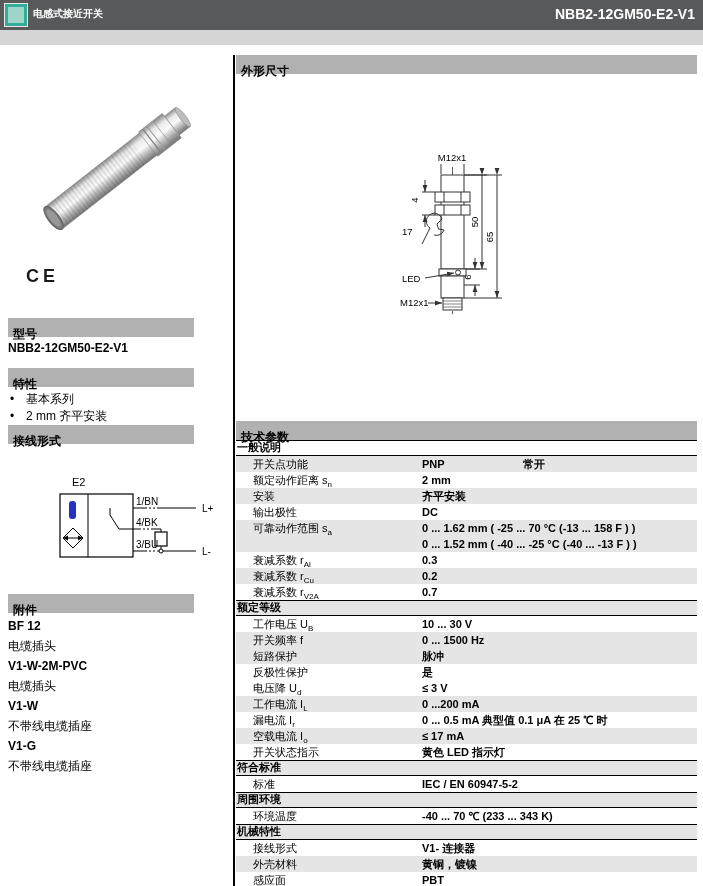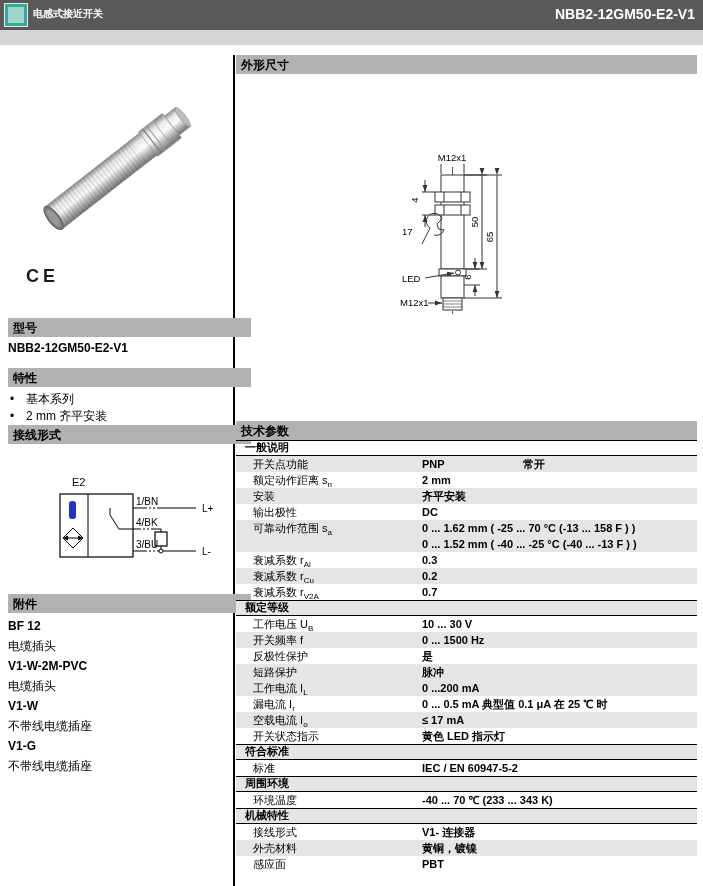--- a/index.html
+++ b/index.html
@@ -7,39 +7,39 @@
         font-family:"Liberation Sans", sans-serif;color:#000;}
   
   .topbar{position:absolute;left:0;top:0;width:703px;height:30px;background:#58595b;}
   .brand-square{position:absolute;left:5px;top:4px;width:16px;height:16px;background:#9ed7ca;
         border:3px solid #35ac97;outline:1px solid #e8e8e8;}
   .topbar-title{position:absolute;left:33px;top:7px;font-size:10px;font-weight:bold;color:#fff;}
   .topbar-product{position:absolute;right:8px;top:6px;font-size:14px;font-weight:bold;color:#fff;}
   .substrip{position:absolute;left:0;top:30px;width:703px;height:15px;background:#d5d5d5;}
   
   .secbar{position:absolute;background:#b1b1b1;height:19px;box-sizing:border-box;
-        padding:2px 0 0 5px;font-size:12px;font-weight:bold;color:#000;}
-  .secbar.left{left:8px;width:243px;}
+        padding:8px 0 0 5px;font-size:12px;font-weight:bold;color:#000;}
+  .secbar.left{left:8px;width:186px;}
   .secbar.right{left:236px;width:461px;}
   
   .divider{position:absolute;left:233px;top:55px;width:2px;height:831px;background:#000;}
   .photo{position:absolute;left:8px;top:58px;width:218px;height:205px;}
   .ce-mark{position:absolute;left:26px;top:266px;font-size:18px;font-weight:bold;
         letter-spacing:4px;color:#1a1a1a;}
   .model-text{position:absolute;left:8px;top:341px;font-size:12px;font-weight:bold;}
   .features{position:absolute;left:8px;top:391px;font-size:12px;line-height:17px;}
   .feat-line .bullet{display:inline-block;width:16px;padding-left:2px;}
   .wiring{position:absolute;left:8px;top:468px;}
   .acc-list{position:absolute;left:8px;top:613px;width:218px;font-size:12px;}
   .acc-name{margin-top:7px;line-height:13px;font-weight:bold;}
   .acc-desc{margin-top:7px;line-height:13px;}
   .drawing{position:absolute;left:384px;top:92px;}
   
   .tech-table{position:absolute;left:236px;top:440px;width:461px;font-size:11px;}
-  .t-sub{height:16px;line-height:13px;box-sizing:border-box;font-weight:bold;padding-left:9px;
+  .t-sub{height:16px;line-height:13px;box-sizing:border-box;font-weight:bold;padding-left:1px;
         border-top:1px solid #000;border-bottom:1px solid #000;}
   .t-row{position:relative;height:16px;line-height:16px;}
   .t-row.tall{height:32px;}
   .shade{background:#e5e5e5;}
   .t-label{position:absolute;left:17px;top:0;white-space:nowrap;}
   .t-value{position:absolute;left:186px;top:0;font-weight:bold;white-space:nowrap;}
   .t-value div{height:16px;line-height:16px;}
   .t-value2{position:absolute;left:287px;top:0;font-weight:bold;white-space:nowrap;}
   sub{font-size:8px;}
   svg text{font-family:"Liberation Sans", sans-serif;}
@@ -270,30 +270,36 @@
         <span class="t-value">
           <div>10 ... 30 V</div>
         </span>
       </div>
       <div class="t-row shade">
         <span class="t-label">开关频率 f</span>
         <span class="t-value">
           <div>0 ... 1500 Hz</div>
         </span>
       </div>
+      <div class="t-row shade">
+        <span class="t-label">短路保护</span>
+        <span class="t-value">
+          <div>脉冲</div>
+        </span>
+      </div>
       <div class="t-row">
         <span class="t-label">反极性保护</span>
         <span class="t-value">
           <div>是</div>
         </span>
       </div>
-      <div class="t-row shade">
-        <span class="t-label">短路保护</span>
-        <span class="t-value">
-          <div>脉冲</div>
+      <div class="t-row">
+        <span class="t-label">电压降  U<sub>d</sub></span>
+        <span class="t-value">
+          <div>≤ 3 V</div>
         </span>
       </div>
       <div class="t-row shade">
         <span class="t-label">工作电流  I<sub>L</sub></span>
         <span class="t-value">
           <div>0 ...200 mA</div>
         </span>
       </div>
       <div class="t-row">
         <span class="t-label">漏电流 I<sub>r</sub></span>

